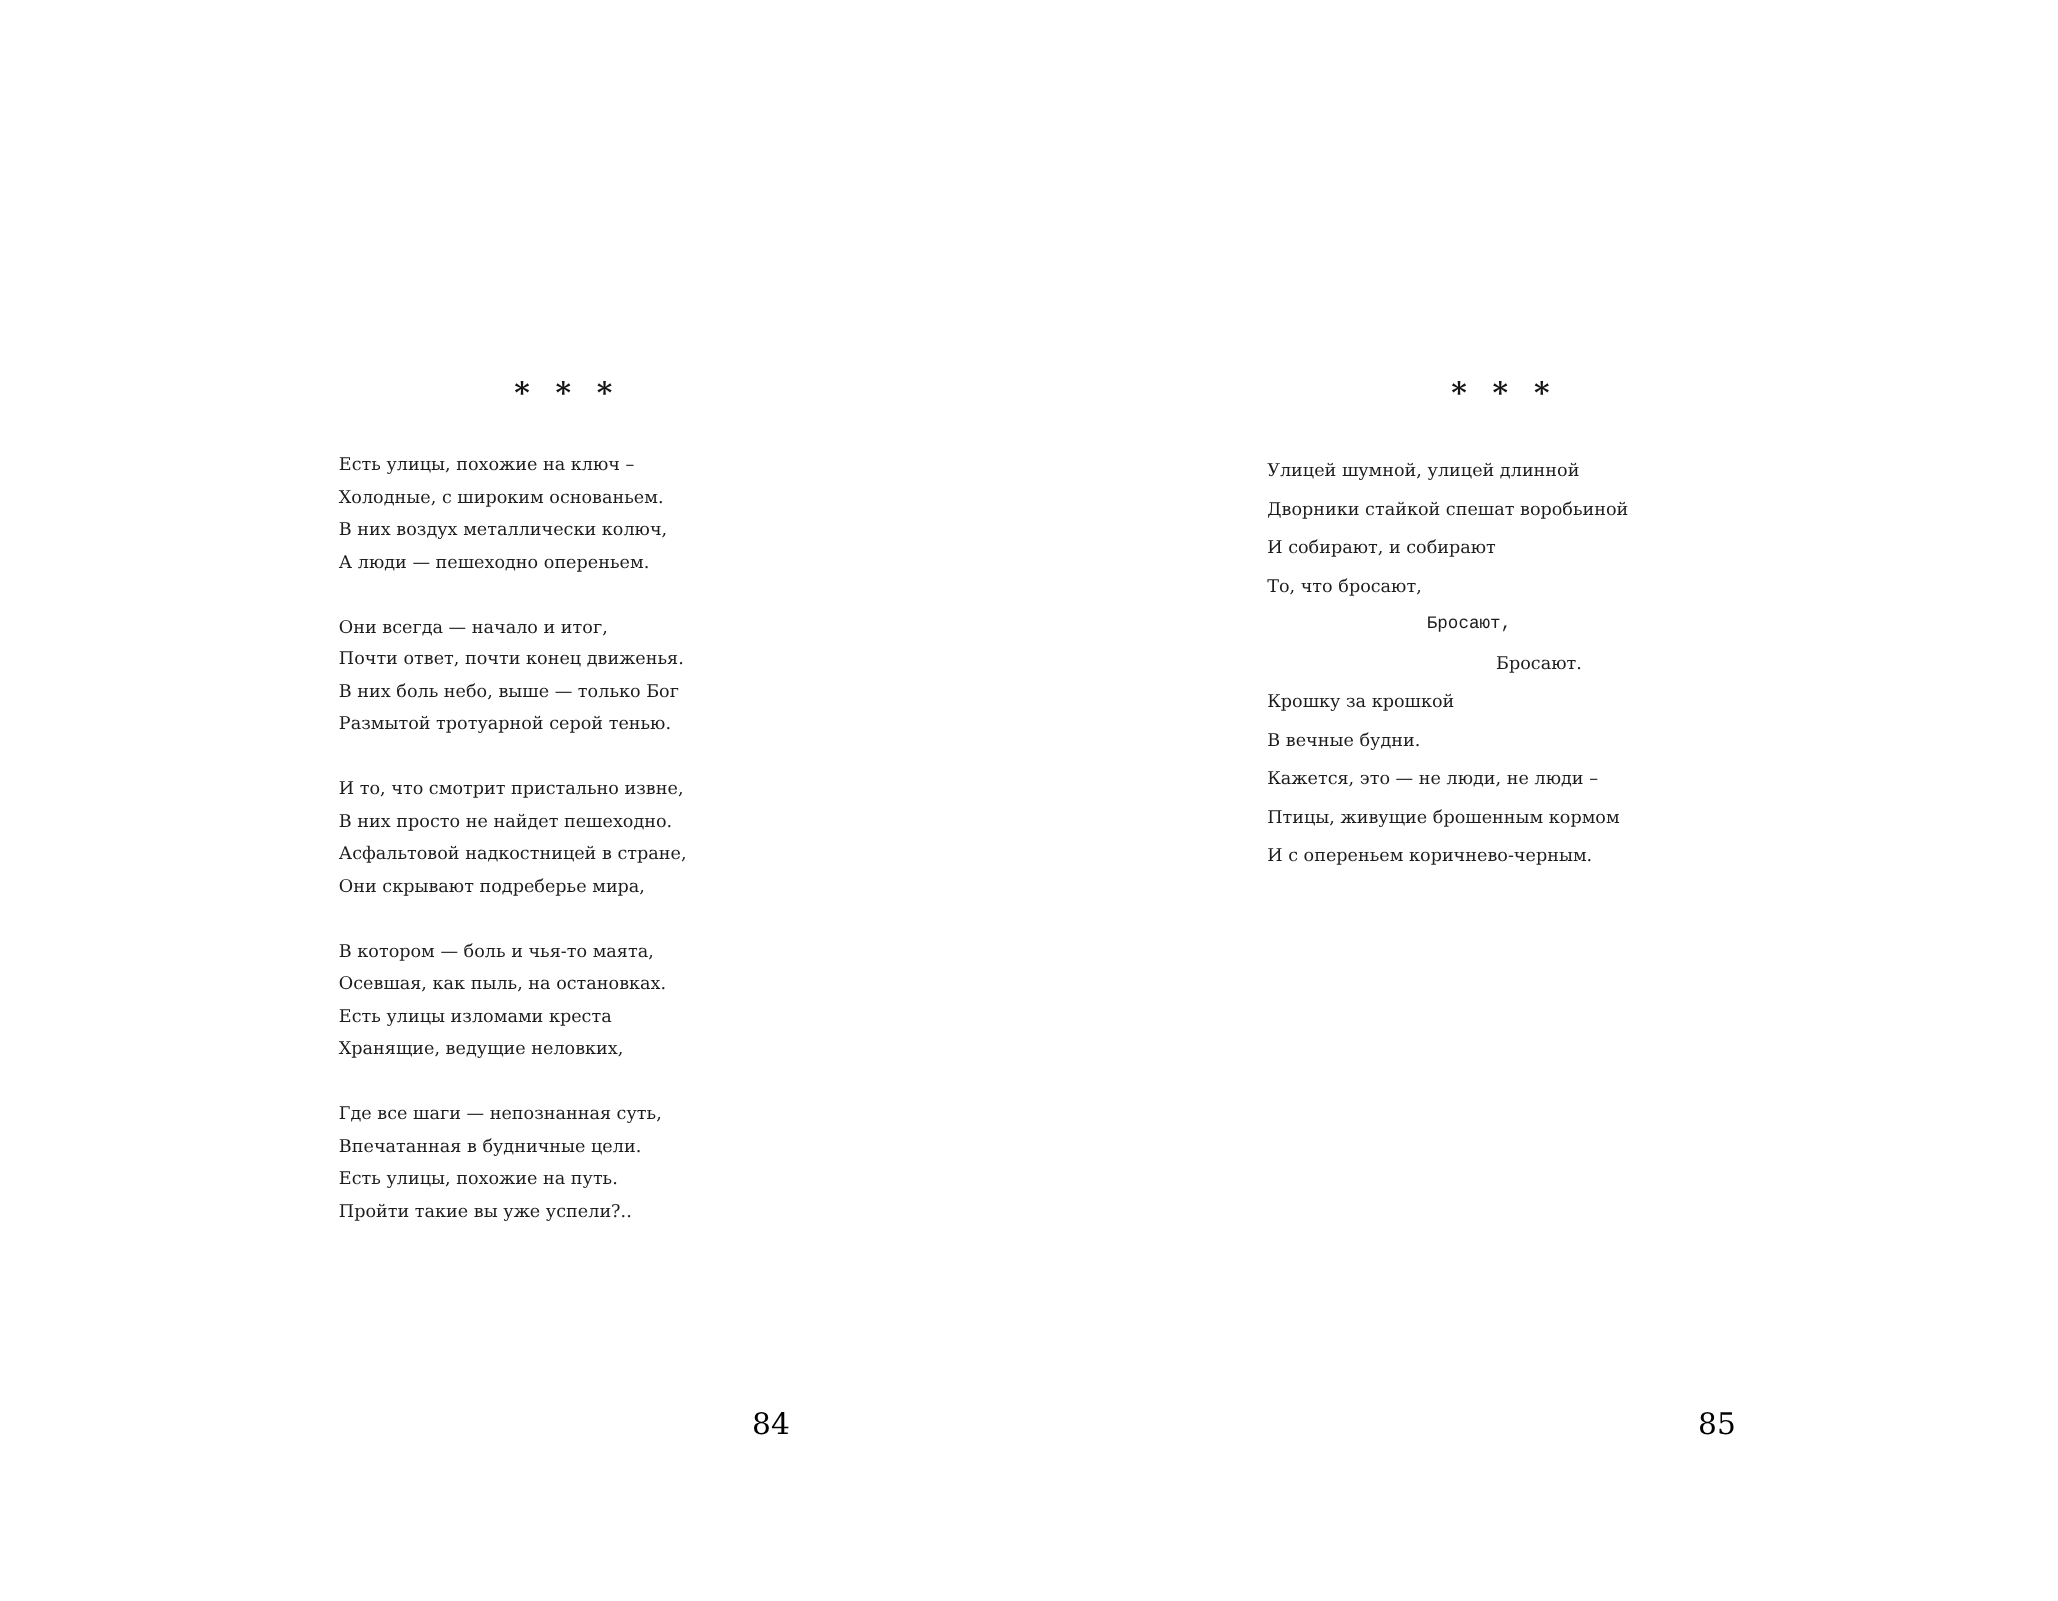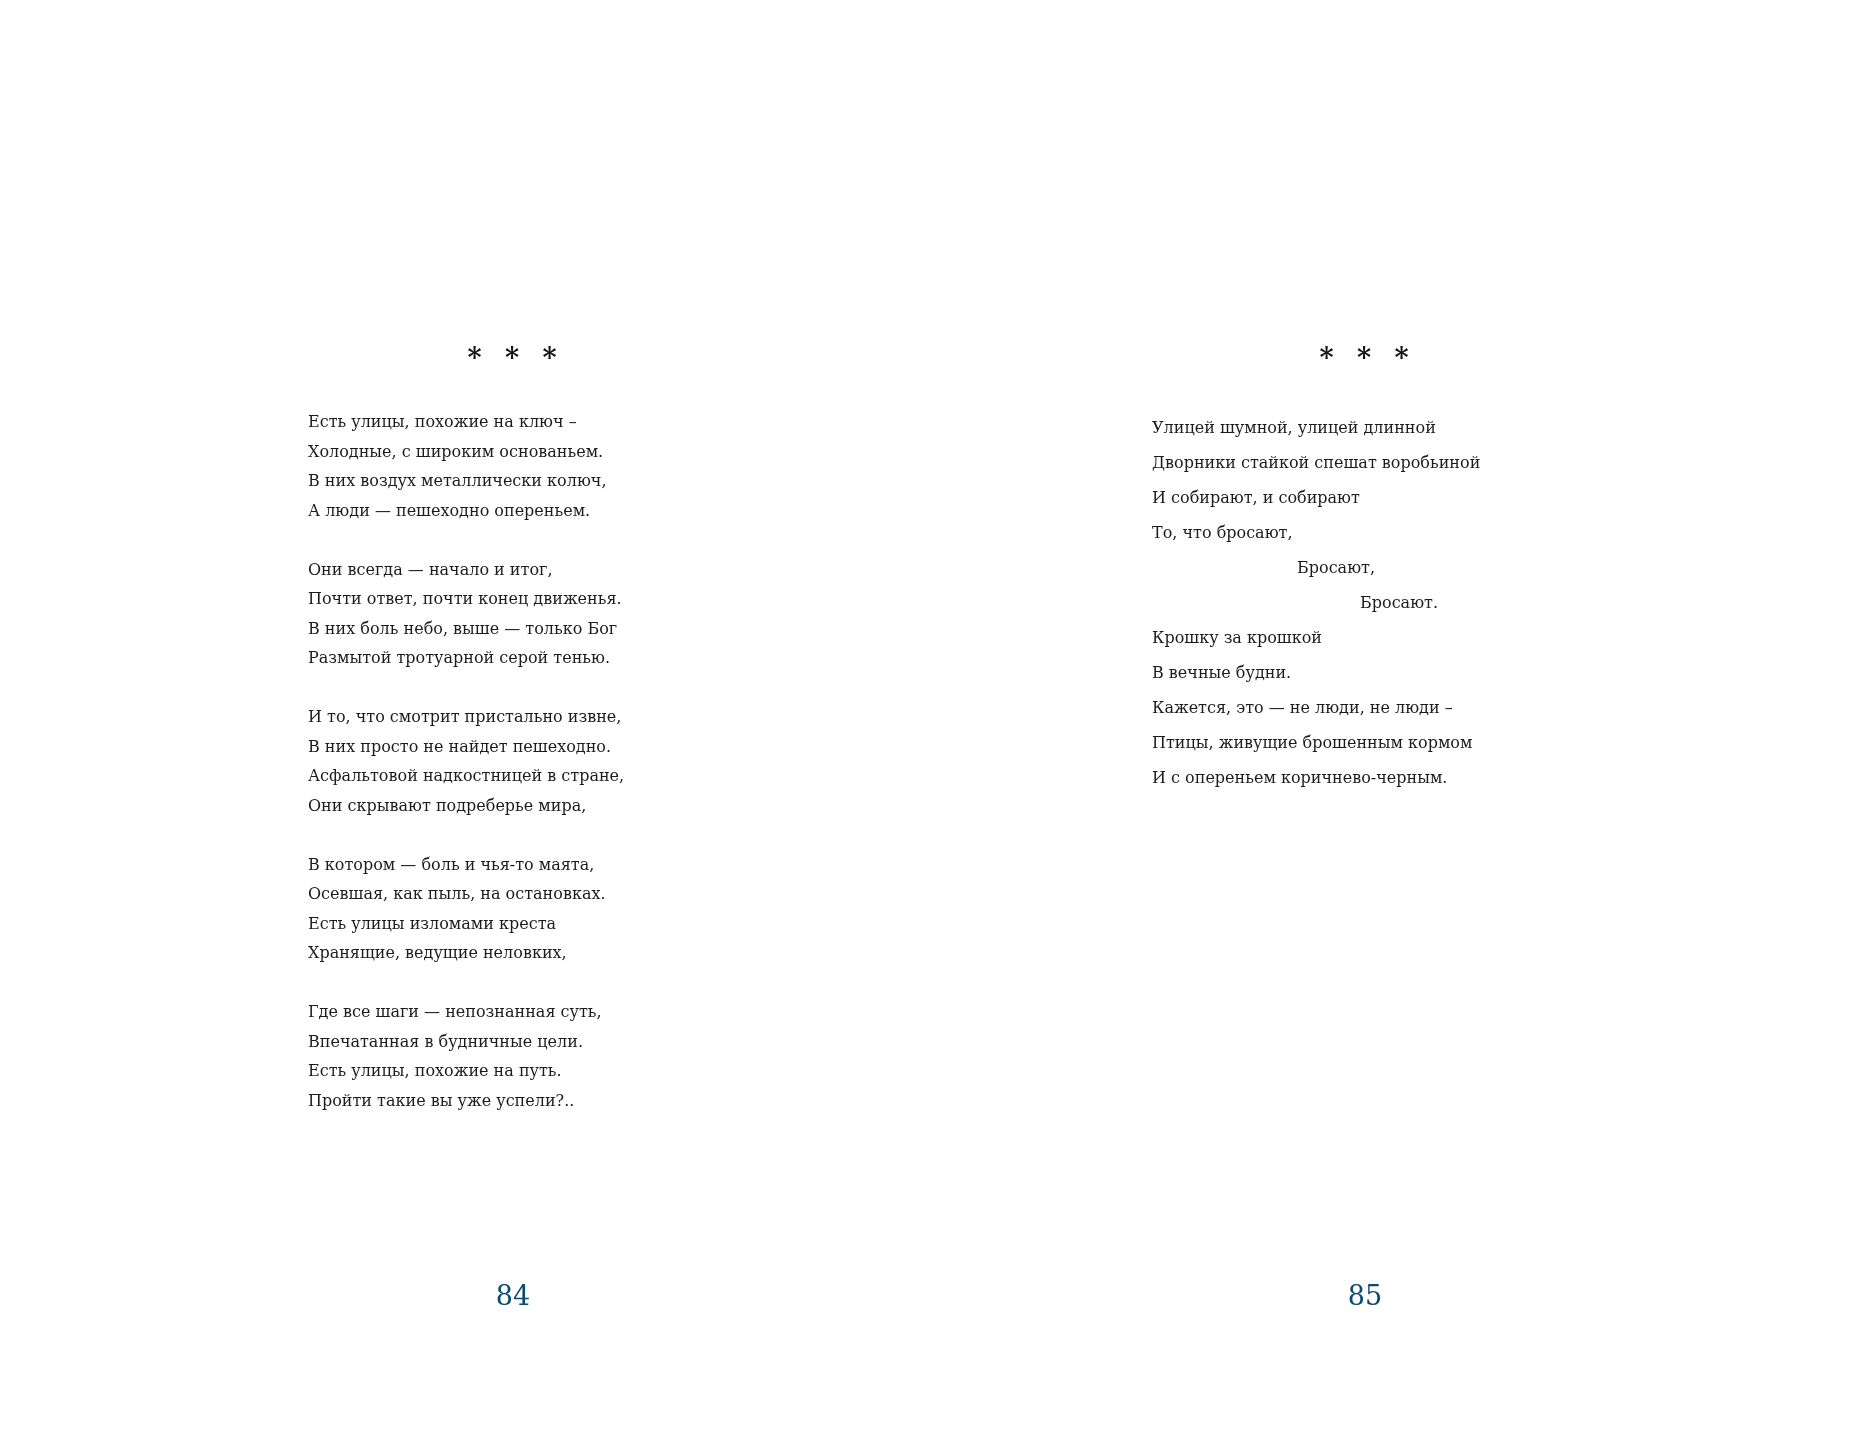--- a/index.html
+++ b/index.html
@@ -40,28 +40,28 @@
   }
   .poem-left .line { line-height: 29.5px; }
   .poem-left .stanza + .stanza { margin-top: 29.5px; }
 
   .poem-right {
     left: 1152px;
     top: 410px;
     width: 500px;
   }
   .poem-right .line { line-height: 35px; }
-  .poem-right .line.indent-1 { padding-left: 145px; }
+  .poem-right .line.indent-1 { padding-left: 145px; font-family: Liberation Mono, monospace; }
   .poem-right .line.indent-2 { padding-left: 208px; }
 
   .page-number {
     position: absolute;
-    text-align: center;
+    text-align: right;
     font-size: 27px;
-    color: #0c4a6e;
+    color: #000000;
   }
   .page-number-left  { left: 308px; top: 1280px; width: 410px; }
   .page-number-right { left: 1152px; top: 1280px; width: 426px; }
 </style>
 </head>
 <body>
 
 <div class="spread">
 
   <div class="ornament ornament-left">* * *</div>

